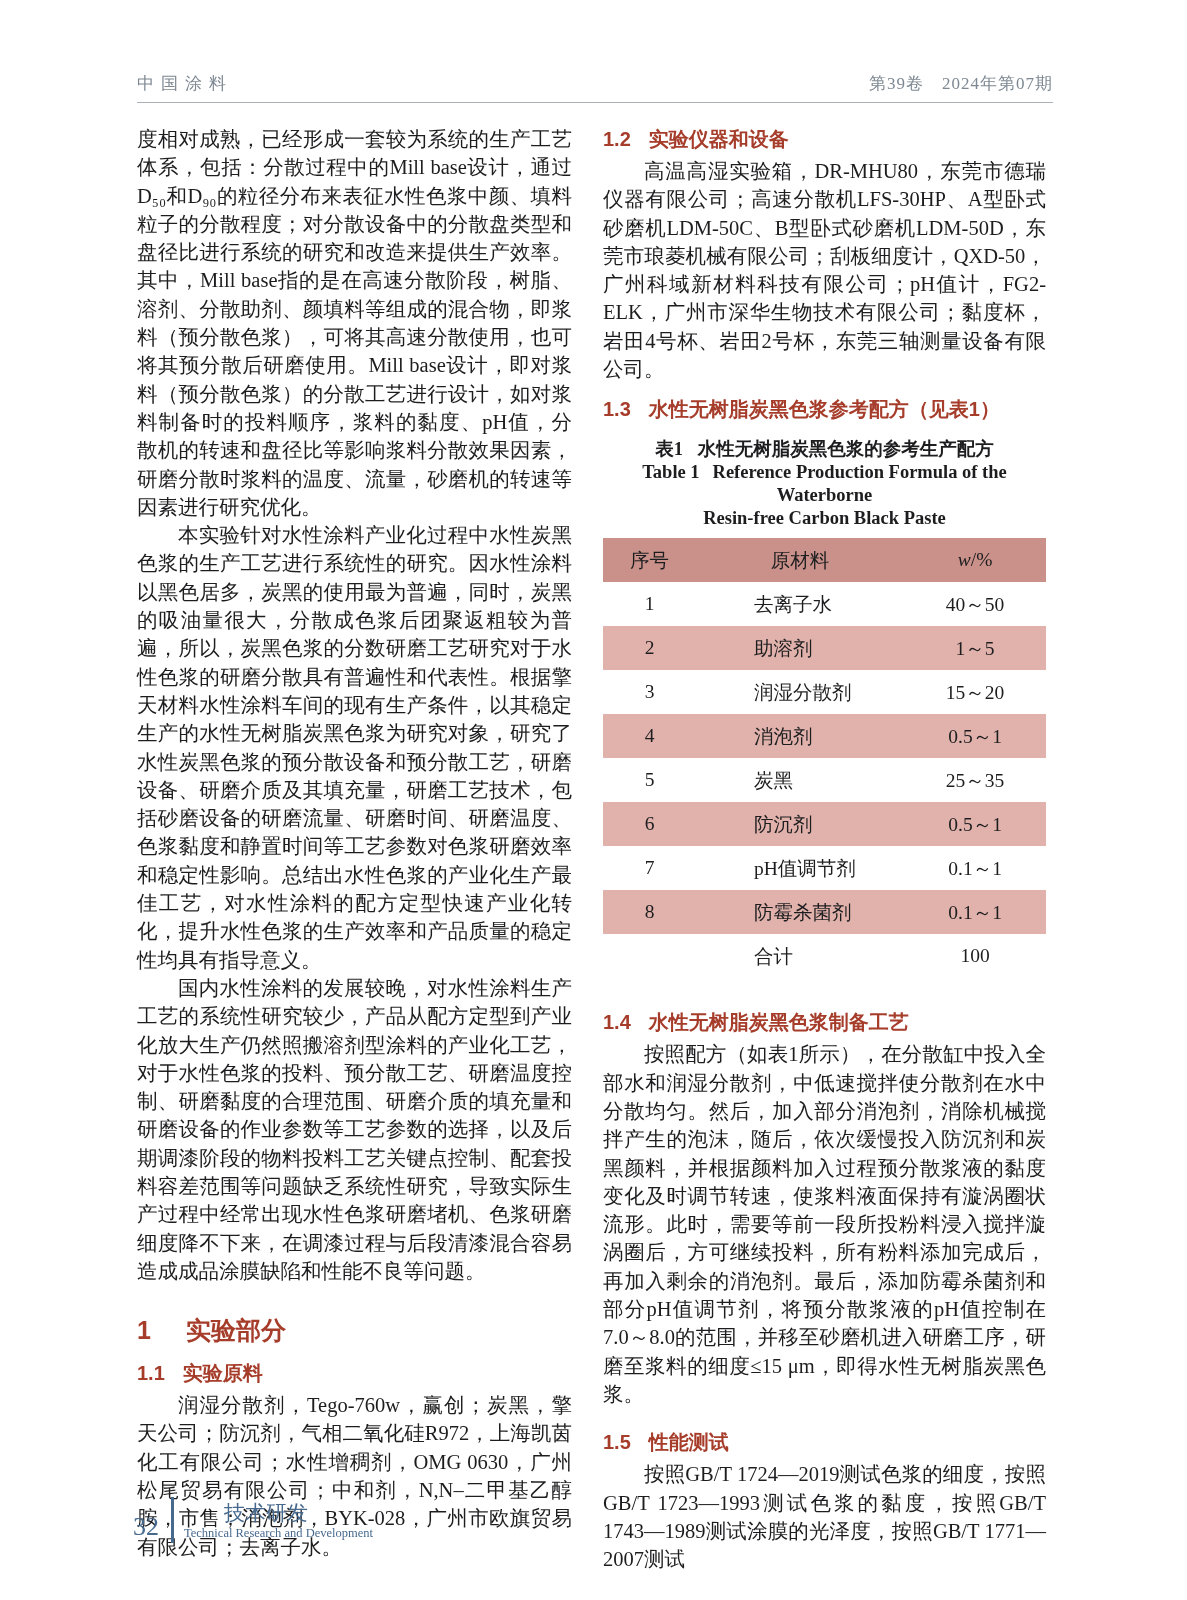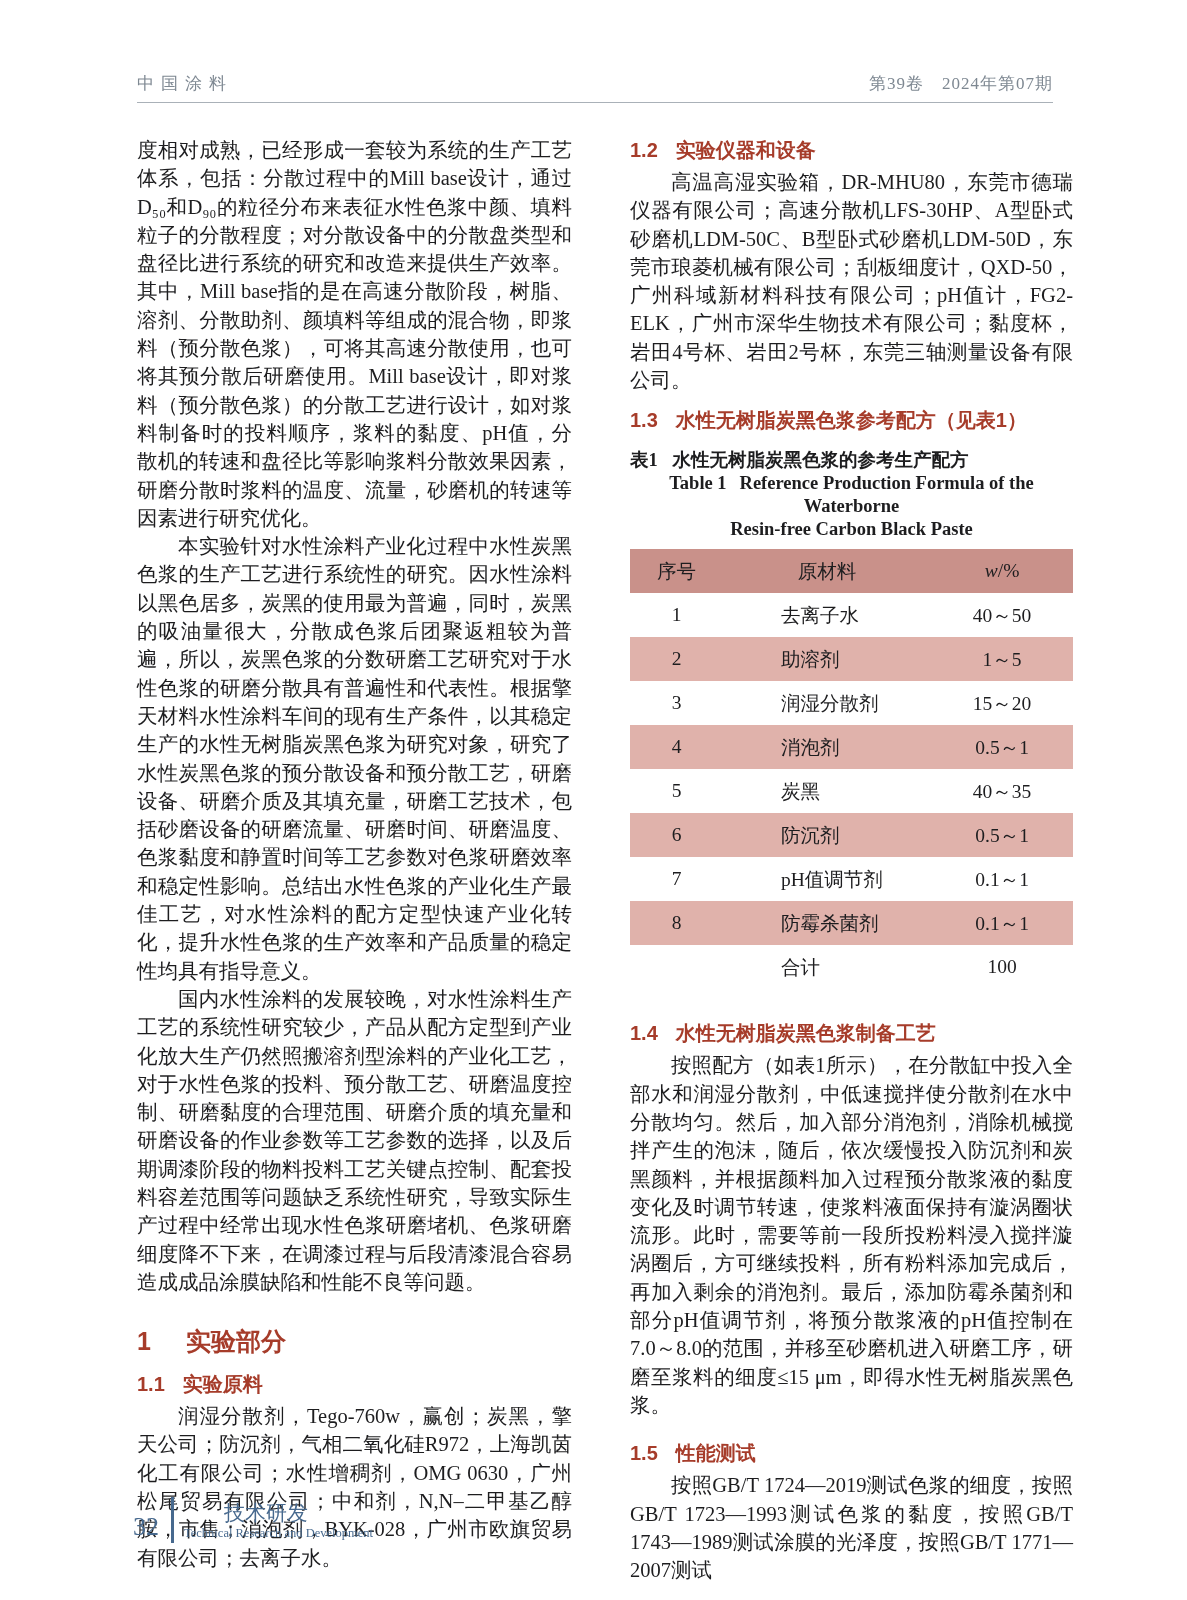--- a/index.html
+++ b/index.html
@@ -25,22 +25,22 @@
     border-bottom:1.5px solid var(--rule-gray,#aab1b8);
     text-align:center;
   }
   .journal-name{
     color:var(--header-gray,#7e8892);font-size:17px;letter-spacing:7px;
   }
   .issue-info{
     color:var(--header-gray,#7e8892);font-size:17px;letter-spacing:1px;
   }
   .columns{
-    position:absolute;left:137px;top:136px;width:916px;
-    display:flex;gap:58px;
+    position:absolute;left:137px;top:125px;width:916px;
+    display:flex;gap:31px;
   }
   .col-left{width:435px;flex:0 0 435px;}
   .col-right{width:443px;flex:0 0 443px;}
   p.body{
     margin:0;font-size:20.5px;line-height:28.3px;
     text-align:justify;text-justify:inter-ideograph;
   }
   p.indent{text-indent:2em;}
   sup.ref{font-size:12px;line-height:0;}
   h2.sec{
@@ -53,21 +53,21 @@
   h3.subsec{
     margin:12px 0 4px 0;
     font-family:"Liberation Sans","DejaVu Sans",sans-serif;
     font-weight:bold;font-size:20px;line-height:28px;
     color:var(--heading-red,#a63c2a);
   }
   h3.subsec .num{margin-right:0.9em;}
   h3.mt-lg{margin-top:30px;}
   h3.mt-sm{margin-top:20px;}
   .tbl-title-zh{
-    margin-top:14px;text-align:left;font-weight:bold;font-size:18.5px;line-height:24px;
+    margin-top:14px;text-align:center;font-weight:bold;font-size:18.5px;line-height:24px;
   }
   .tbl-title-zh .tlabel{margin-right:0.8em;}
   .tbl-title-en{
     text-align:center;font-weight:bold;font-size:18.5px;line-height:23px;
   }
   table.formula{
     width:100%;border-collapse:collapse;margin-top:8px;
     font-size:19.5px;
   }
   table.formula th,table.formula td{
@@ -168,21 +168,21 @@
             <td class="c3">15～20</td>
           </tr>
         <tr>
             <td class="c1">4</td>
             <td class="c2">消泡剂</td>
             <td class="c3">0.5～1</td>
           </tr>
         <tr>
             <td class="c1">5</td>
             <td class="c2">炭黑</td>
-            <td class="c3">40～35</td>
+            <td class="c3">25～35</td>
           </tr>
         <tr>
             <td class="c1">6</td>
             <td class="c2">防沉剂</td>
             <td class="c3">0.5～1</td>
           </tr>
         <tr>
             <td class="c1">7</td>
             <td class="c2">pH值调节剂</td>
             <td class="c3">0.1～1</td>

